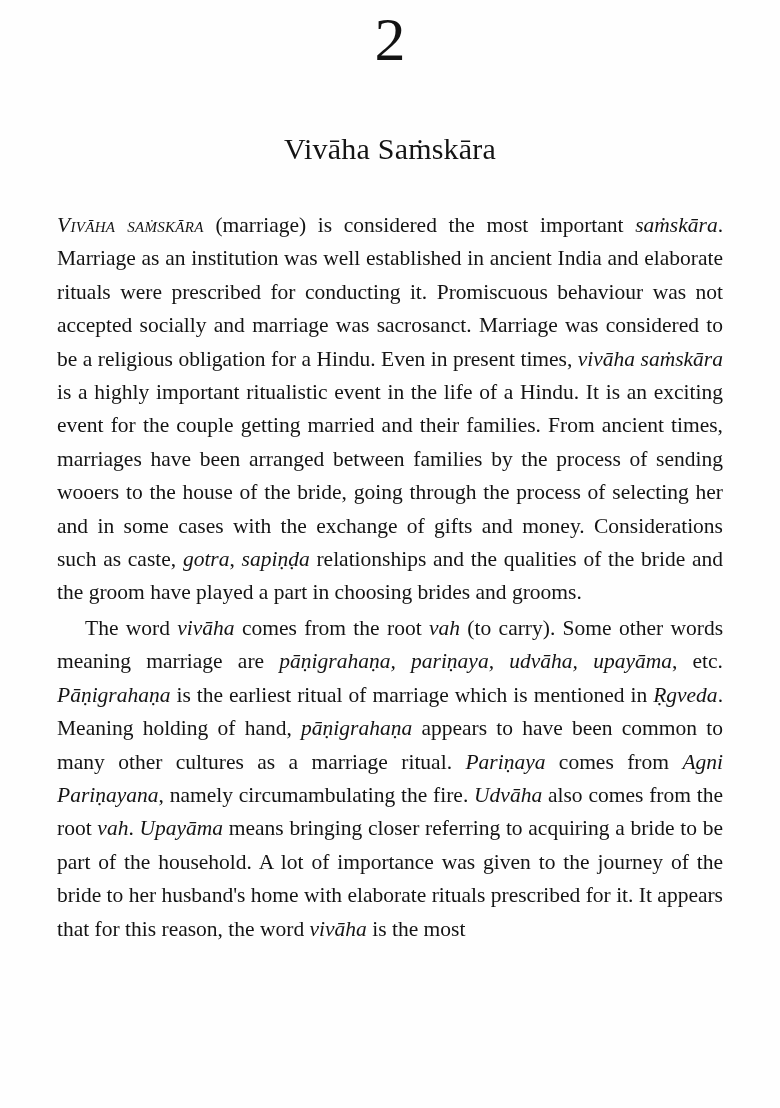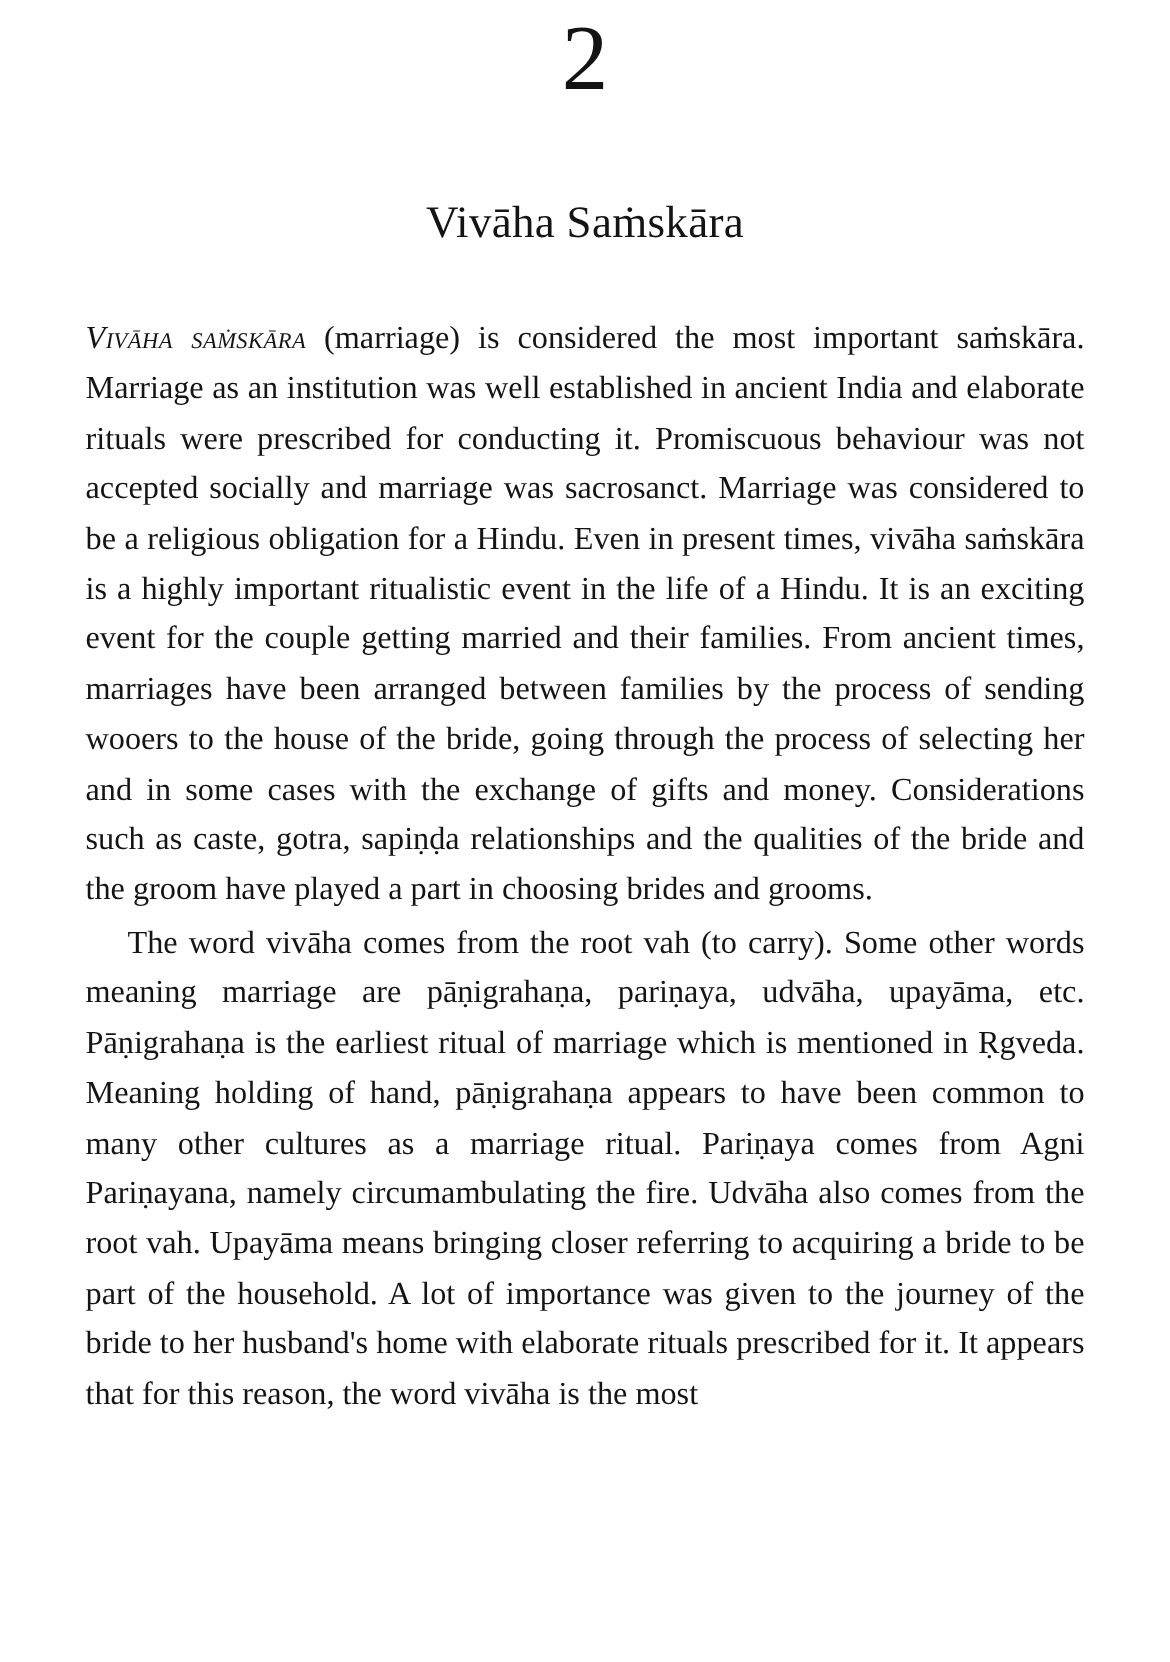--- a/index.html
+++ b/index.html
@@ -59,20 +59,21 @@
   p.para + p.para {
     text-indent: 28px;
     margin-top: 2px;
   }
   .smallcaps {
     font-variant: small-caps;
     font-style: italic;
     letter-spacing: 0.3px;
   }
   .ital {
+    font-style: italic;
   }
 </style>
 </head>
 <body>
 
 <div class="page">
 
   <div class="chapter-number">2</div>
 
   <h1 class="chapter-title">Vivāha Saṁskāra</h1>

